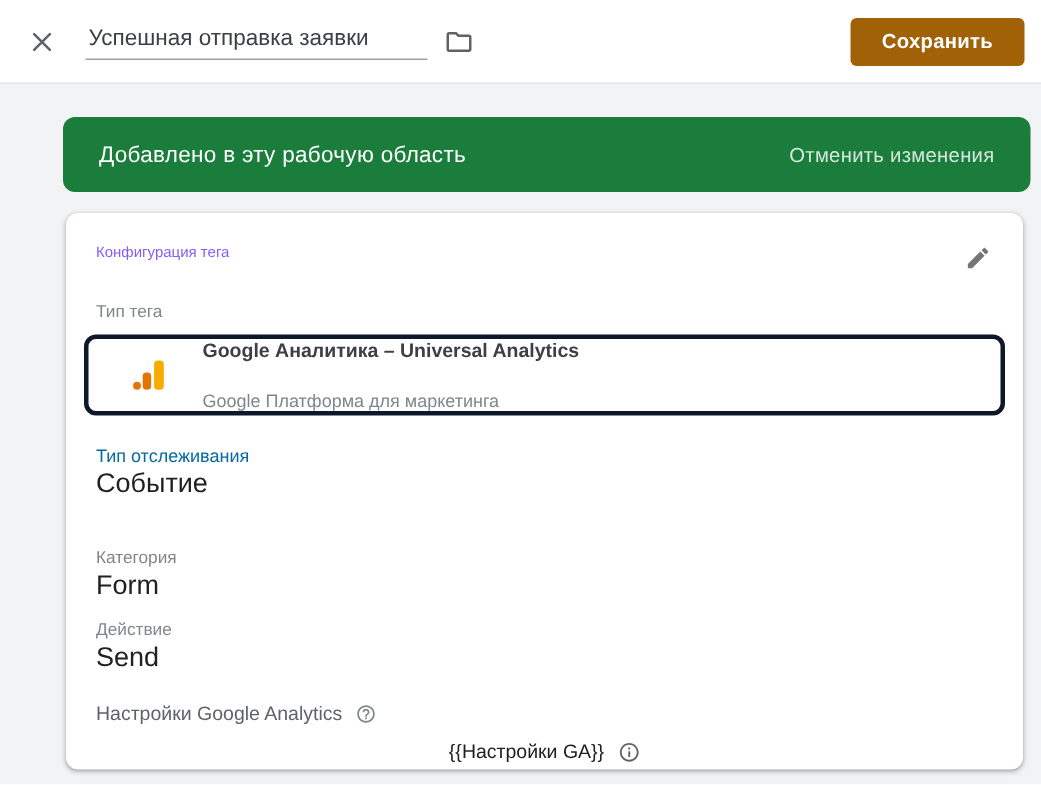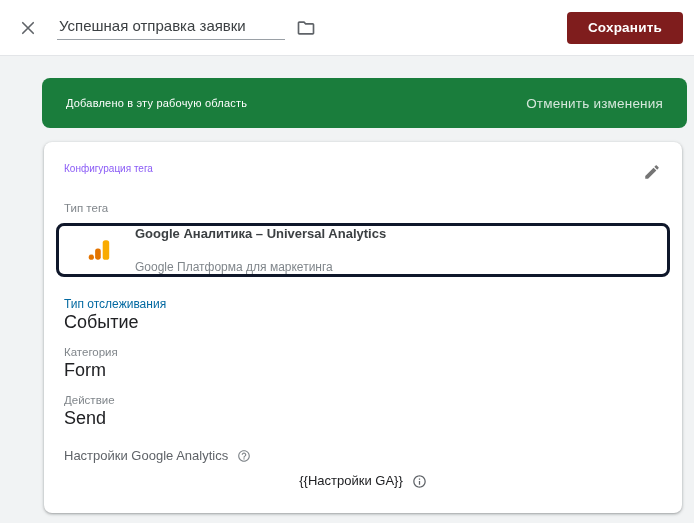--- a/index.html
+++ b/index.html
@@ -34,21 +34,21 @@
     font-family: "Liberation Sans", "DejaVu Sans", sans-serif;
     font-size: 15px;
     color: #3c4043;
     padding: 2px 2px 5px 2px;
     outline: none;
     background: transparent;
   }
   .folder-btn { margin-left: 8px; width: 26px; height: 26px; }
   .save-btn {
     margin-left: auto;
-    background: #7f1d1d;
+    background: #a16207;
     color: #ffffff;
     border: none;
     border-radius: 4px;
     height: 32px;
     padding: 0 21px;
     font-family: "Liberation Sans", "DejaVu Sans", sans-serif;
     font-size: 13.5px;
     font-weight: 700;
     letter-spacing: .2px;
     cursor: pointer;
@@ -66,21 +66,21 @@
     height: 50px;
     background: #1a7d3c;
     border-radius: 8px;
     display: flex;
     align-items: center;
     justify-content: space-between;
     padding: 0 24px;
   }
   .banner-msg {
     color: #ffffff;
-    font-size: 11px;
+    font-size: 15px;
     font-weight: 500;
     letter-spacing: .2px;
   }
   .banner-action {
     background: transparent;
     border: none;
     color: rgba(255,255,255,0.82);
     font-family: "Liberation Sans", "DejaVu Sans", sans-serif;
     font-size: 13.5px;
     font-weight: 500;
@@ -149,21 +149,21 @@
     color: #0369a1;
     line-height: 14px;
   }
   .field-value {
     font-size: 18px;
     color: #202124;
     line-height: 16px;
     margin-top: 3px;
   }
   .block-track { margin-top: 20px; }
-  .block-category { margin-top: 16px; }
+  .block-category { margin-top: 36px; }
   .block-action { margin-top: 16px; }
 
   .settings-label-row {
     margin-top: 22px;
     display: flex;
     align-items: center;
     font-size: 13px;
     color: #5f6368;
     line-height: 16px;
   }

